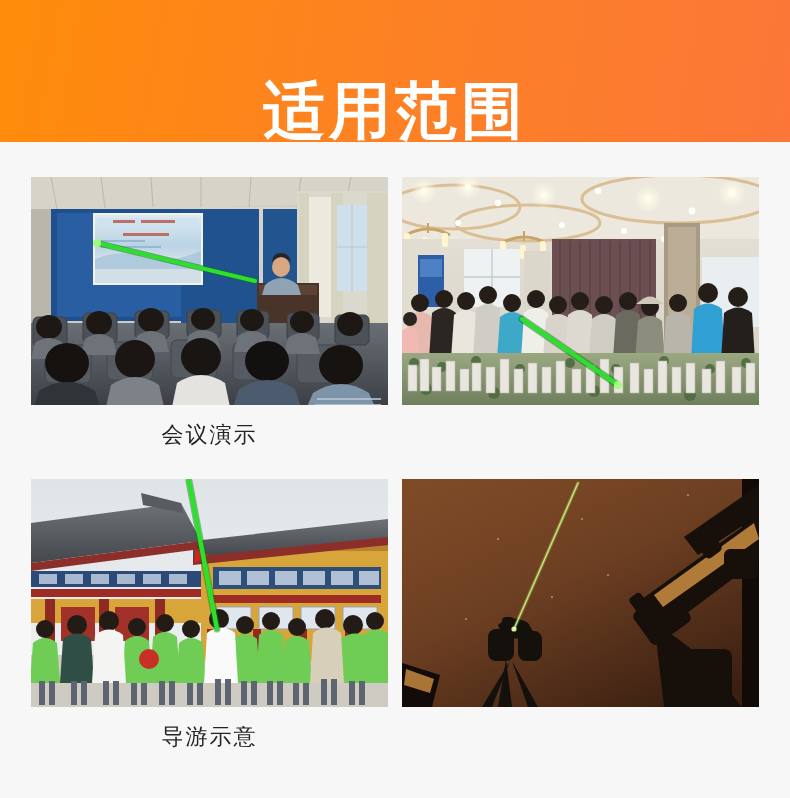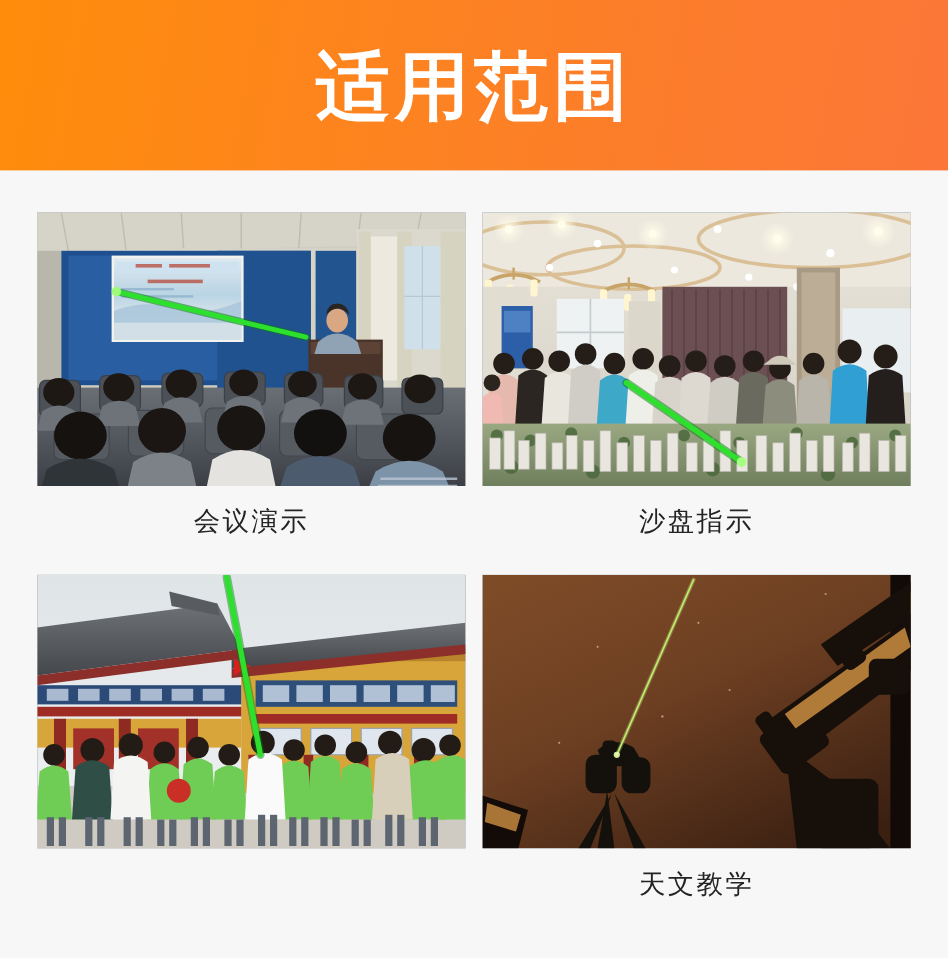--- a/index.html
+++ b/index.html
@@ -21,21 +21,21 @@
   }
 
   
   .banner {
     position: absolute;
     left: 0; top: 0;
     width: 790px;
     height: 142px;
     background: linear-gradient(100deg, #ff8c0a 0%, #fd8320 42%, #fb7638 100%);
     display: flex;
-    align-items: center;
+    align-items: flex-end;
     justify-content: center;
   }
   .banner-title {
     color: #ffffff;
     font-size: 62px;
     line-height: 1;
     font-weight: bold;
     letter-spacing: 4px;
     text-align: center;
     margin-top: 4px;
@@ -400,21 +400,20 @@
             <rect x="344" y="186" width="9" height="30"></rect>
           </g>
 
           <g>
             <path d="M120 142 L216 208" stroke="#0d7a12" stroke-width="7" stroke-linecap="round" opacity="0.5"></path>
             <path d="M120 142 L216 208" stroke="#2ee02e" stroke-width="4.5" stroke-linecap="round"></path>
             <circle cx="216" cy="208" r="4" fill="#a6ff80"></circle>
           </g>
         </svg>
       </div>
-      <div class="caption">沙盘指示</div>
     </div>
 
     <div class="card">
       <div class="photo">
         <svg viewBox="0 0 357 228" preserveAspectRatio="none">
           <defs>
             <linearGradient id="c3sky" x1="0" y1="0" x2="0" y2="1">
               <stop offset="0" stop-color="#dfe4e7"></stop>
                 <stop offset="1" stop-color="#f0f2f3"></stop>
             </linearGradient>
@@ -544,20 +543,21 @@
                 <rect x="328" y="202" width="6" height="24"></rect>
             </g>
           </g>
 
           <g>
             <path d="M186 150 L158 2" stroke="#0d7a12" stroke-width="7" stroke-linecap="round" opacity="0.45"></path>
             <path d="M186 150 L158 2" stroke="#2ee02e" stroke-width="4.5" stroke-linecap="round"></path>
           </g>
         </svg>
       </div>
+      <div class="caption">导游示意</div>
     </div>
 
     <div class="card">
       <div class="photo">
         <svg viewBox="0 0 357 228" preserveAspectRatio="none">
           <defs>
             <linearGradient id="c4sky" x1="0.1" y1="0" x2="0.8" y2="1">
               <stop offset="0" stop-color="#7e4b27"></stop>
                 <stop offset="0.45" stop-color="#6d3f22"></stop>
               <stop offset="1" stop-color="#3b2012"></stop>
@@ -610,17 +610,16 @@
             <path d="M4 190 L32 200 l-4 14 L2 206 z" fill="#b9813c" opacity="0.9"></path>
           </g>
 
           <g>
             <path d="M112 150 L176 4" stroke="#c9f08a" stroke-width="3.5" stroke-linecap="round" opacity="0.28"></path>
             <path d="M112 150 L176 4" stroke="#bde86a" stroke-width="1.5" stroke-linecap="round"></path>
             <circle cx="112" cy="150" r="2.6" fill="#e7ffb0" opacity="0.9"></circle>
           </g>
         </svg>
       </div>
-      <div class="caption">天文教学</div>
     </div>
 
   </div>
 </div>
 
 </body></html>

